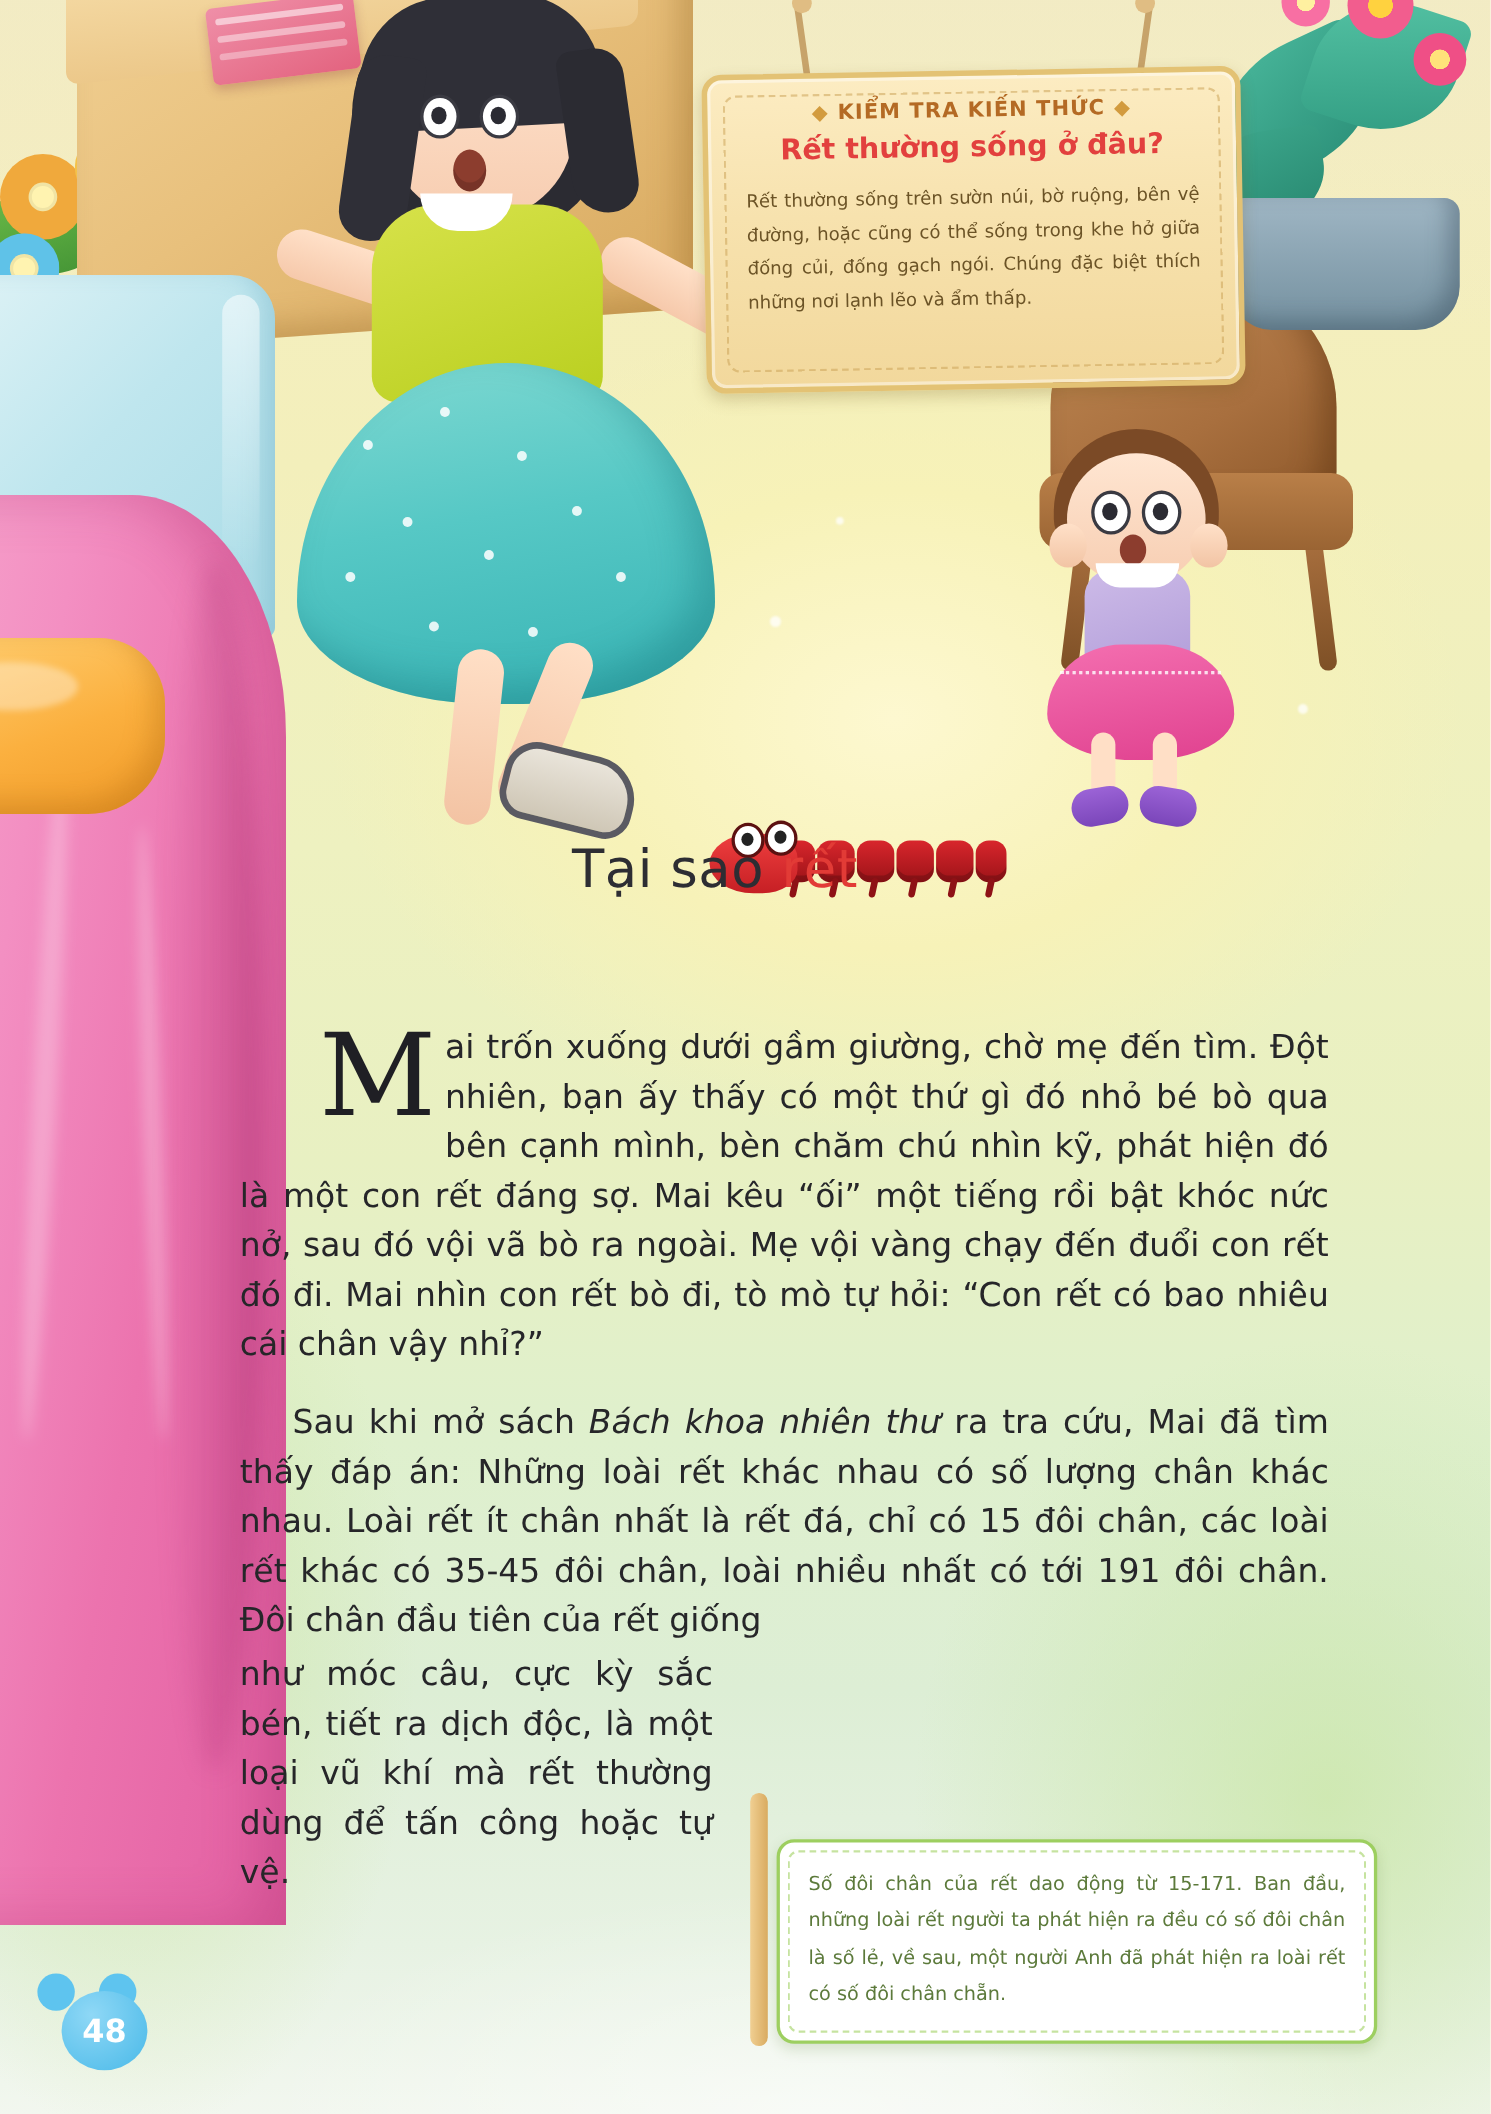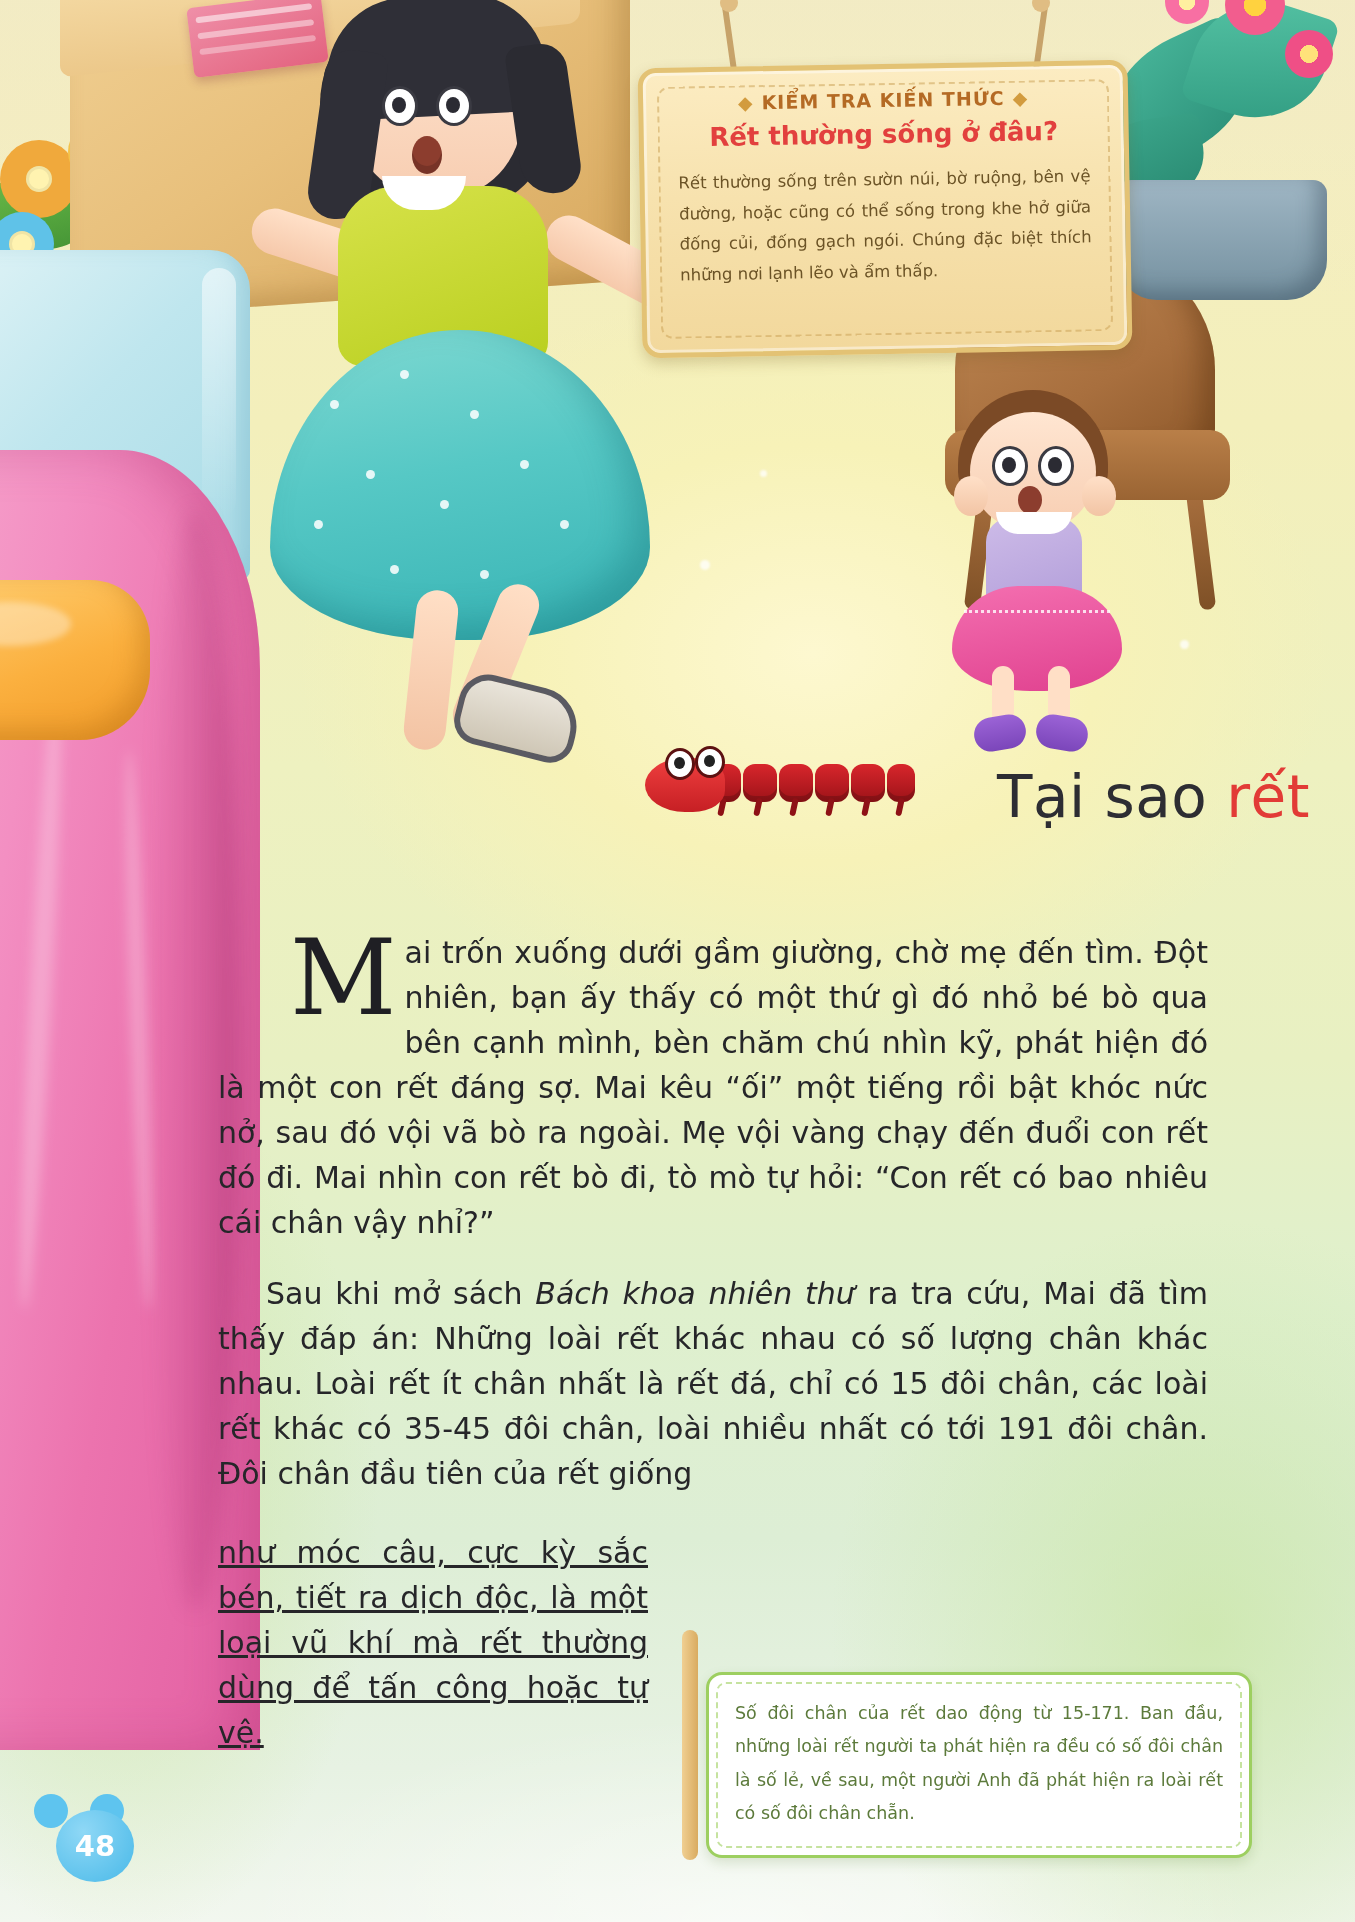--- a/index.html
+++ b/index.html
@@ -342,38 +342,38 @@
   .sign-q{
     position:relative;text-align:center;color:#e2403e;font-size:26px;margin-top:8px;font-weight:bold;
   }
   .sign-body{
     position:relative;margin:16px 34px 0 34px;color:#6b5326;font-size:16.5px;line-height:1.85;text-align:justify;
   }
 
   
   .headline{
     position:absolute;left:520px;top:760px;width:790px;
-    text-align:right;color:#2d2d33;
-    font-size:58px;line-height:1.28;letter-spacing:.5px;
+    color:#2d2d33;
+    font-size:48px;line-height:1.28;letter-spacing:.5px;
   }
   .headline .hl-red{color:#e23b36;}
   .headline .l2{display:block;}
 
   
   .body-col{
     position:absolute;left:218px;top:930px;width:990px;
     color:#262629;font-size:30px;line-height:1.5;text-align:justify;
   }
   .p1{position:relative;padding-left:0;}
   .dropcap{
     float:left;font-size:104px;line-height:.82;margin:6px 8px 0 72px;color:#1f1f24;
     font-family:"DejaVu Serif", serif;font-weight:400;
   }
   .p2{margin-top:26px;text-indent:48px;}
-  .p3{margin-top:34px;width:430px;text-align:justify;text-decoration:underline;}
+  .p3{margin-top:4px;width:430px;text-align:justify;}
   .italic{font-style:italic;}
 
   
   .tip{
     position:absolute;left:686px;top:1630px;width:560px;height:230px;
   }
   .tip-card{
     position:absolute;left:20px;top:42px;width:540px;height:180px;
     background:#ffffff;border:3px solid #9dcf60;border-radius:16px;
     box-shadow:0 5px 12px rgba(90,130,50,.18);

